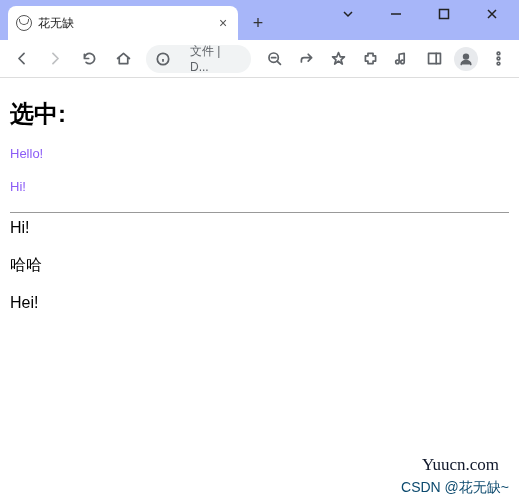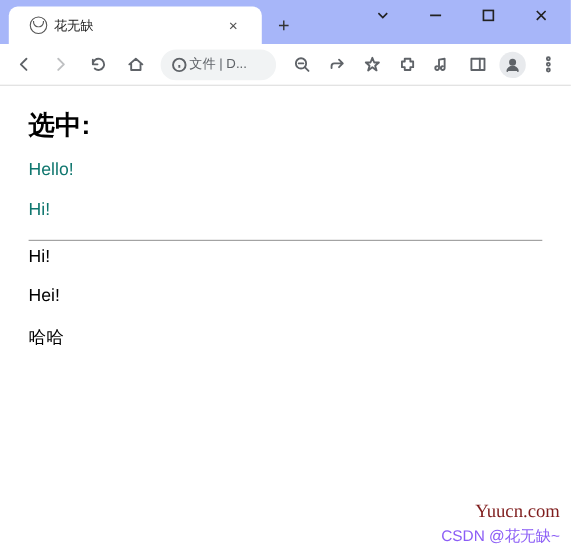--- a/index.html
+++ b/index.html
@@ -22,21 +22,21 @@
       position: relative;
     }
     .tab {
       background: #fff;
       height: 34px;
       margin-left: 8px;
       margin-top: 6px;
       border-radius: 8px 8px 0 0;
       display: flex;
       align-items: center;
-      padding: 0 19px;
+      padding: 0 8px;
       width: 230px;
       gap: 6px;
     }
     .favicon {
       width: 16px; height: 16px;
       border: 1.5px solid #555;
       border-radius: 50%;
       position: relative;
       flex-shrink: 0;
     }
@@ -92,60 +92,60 @@
     .tb-btn svg { width: 17px; height: 17px; stroke: #5f6368; stroke-width: 2; fill: none; stroke-linecap: round; stroke-linejoin: round; }
     .tb-btn.disabled { opacity: 0.4; }
     .addressbar {
       flex: 1;
       height: 28px;
       background: #f1f3f4;
       border-radius: 14px;
       display: flex;
       align-items: center;
       padding: 0 10px;
-      gap: 2px;
+      gap: 20px;
       font-size: 12px;
       color: #5f6368;
       margin: 0 4px;
       overflow: hidden;
       min-width: 60px;
     }
     .addressbar svg { width: 14px; height: 14px; stroke: #5f6368; stroke-width: 2; fill: none; flex-shrink: 0; }
     .right-icons { display: flex; gap: 2px; align-items: center; }
     .avatar {
       width: 24px; height: 24px;
       background: #e8eaed;
       border-radius: 50%;
       display: flex; align-items: center; justify-content: center;
     }
     .avatar svg { width: 16px; height: 16px; fill: #5f6368; }
     
     .content {
-      padding: 6px 26px;
+      padding: 6px 10px;
     }
     h2 {
       font-size: 24px;
       font-weight: bold;
       margin: 14px 0 16px 0;
       color: #000;
     }
-    .selected p { color: #0f766e; margin: 0 0 18px 0; font-size: 16px; }
+    .selected p { color: #8b5cf6; margin: 0 0 18px 0; font-size: 13px; }
     .unselected p { color: #000; margin: 0 0 18px 0; font-size: 16px; }
     hr { border: none; border-top: 1px solid #999; margin: 6px 0; }
     .watermark1 {
       position: absolute;
-      bottom: 28px; right: 10px;
-      color: #7f1d1d;
+      bottom: 28px; right: 20px;
+      color: #0f172a;
       font-size: 17px;
       font-family: Georgia, serif;
     }
     .watermark2 {
       position: absolute;
       bottom: 6px; right: 10px;
-      color: #8b5cf6;
+      color: #0c4a6e;
       font-size: 14px;
     }
   </style>
 </head>
 <body>
 
 <div class="titlebar">
   <div class="tab">
     <span class="favicon"></span>
     <span class="tab-title">花无缺</span>
@@ -257,19 +257,19 @@
 
 <div class="content">
   <div class="selected">
     <h2>选中:</h2>
     <p>Hello!</p>
     <p>Hi!</p>
   </div>
   <hr>
   <div class="unselected">
     <p>Hi!</p>
+    <p>哈哈</p>
     <p>Hei!</p>
-    <p>哈哈</p>
   </div>
 </div>
 
 <div class="watermark1">Yuucn.com</div>
 <div class="watermark2">CSDN @花无缺~</div>
 
 </body></html>

